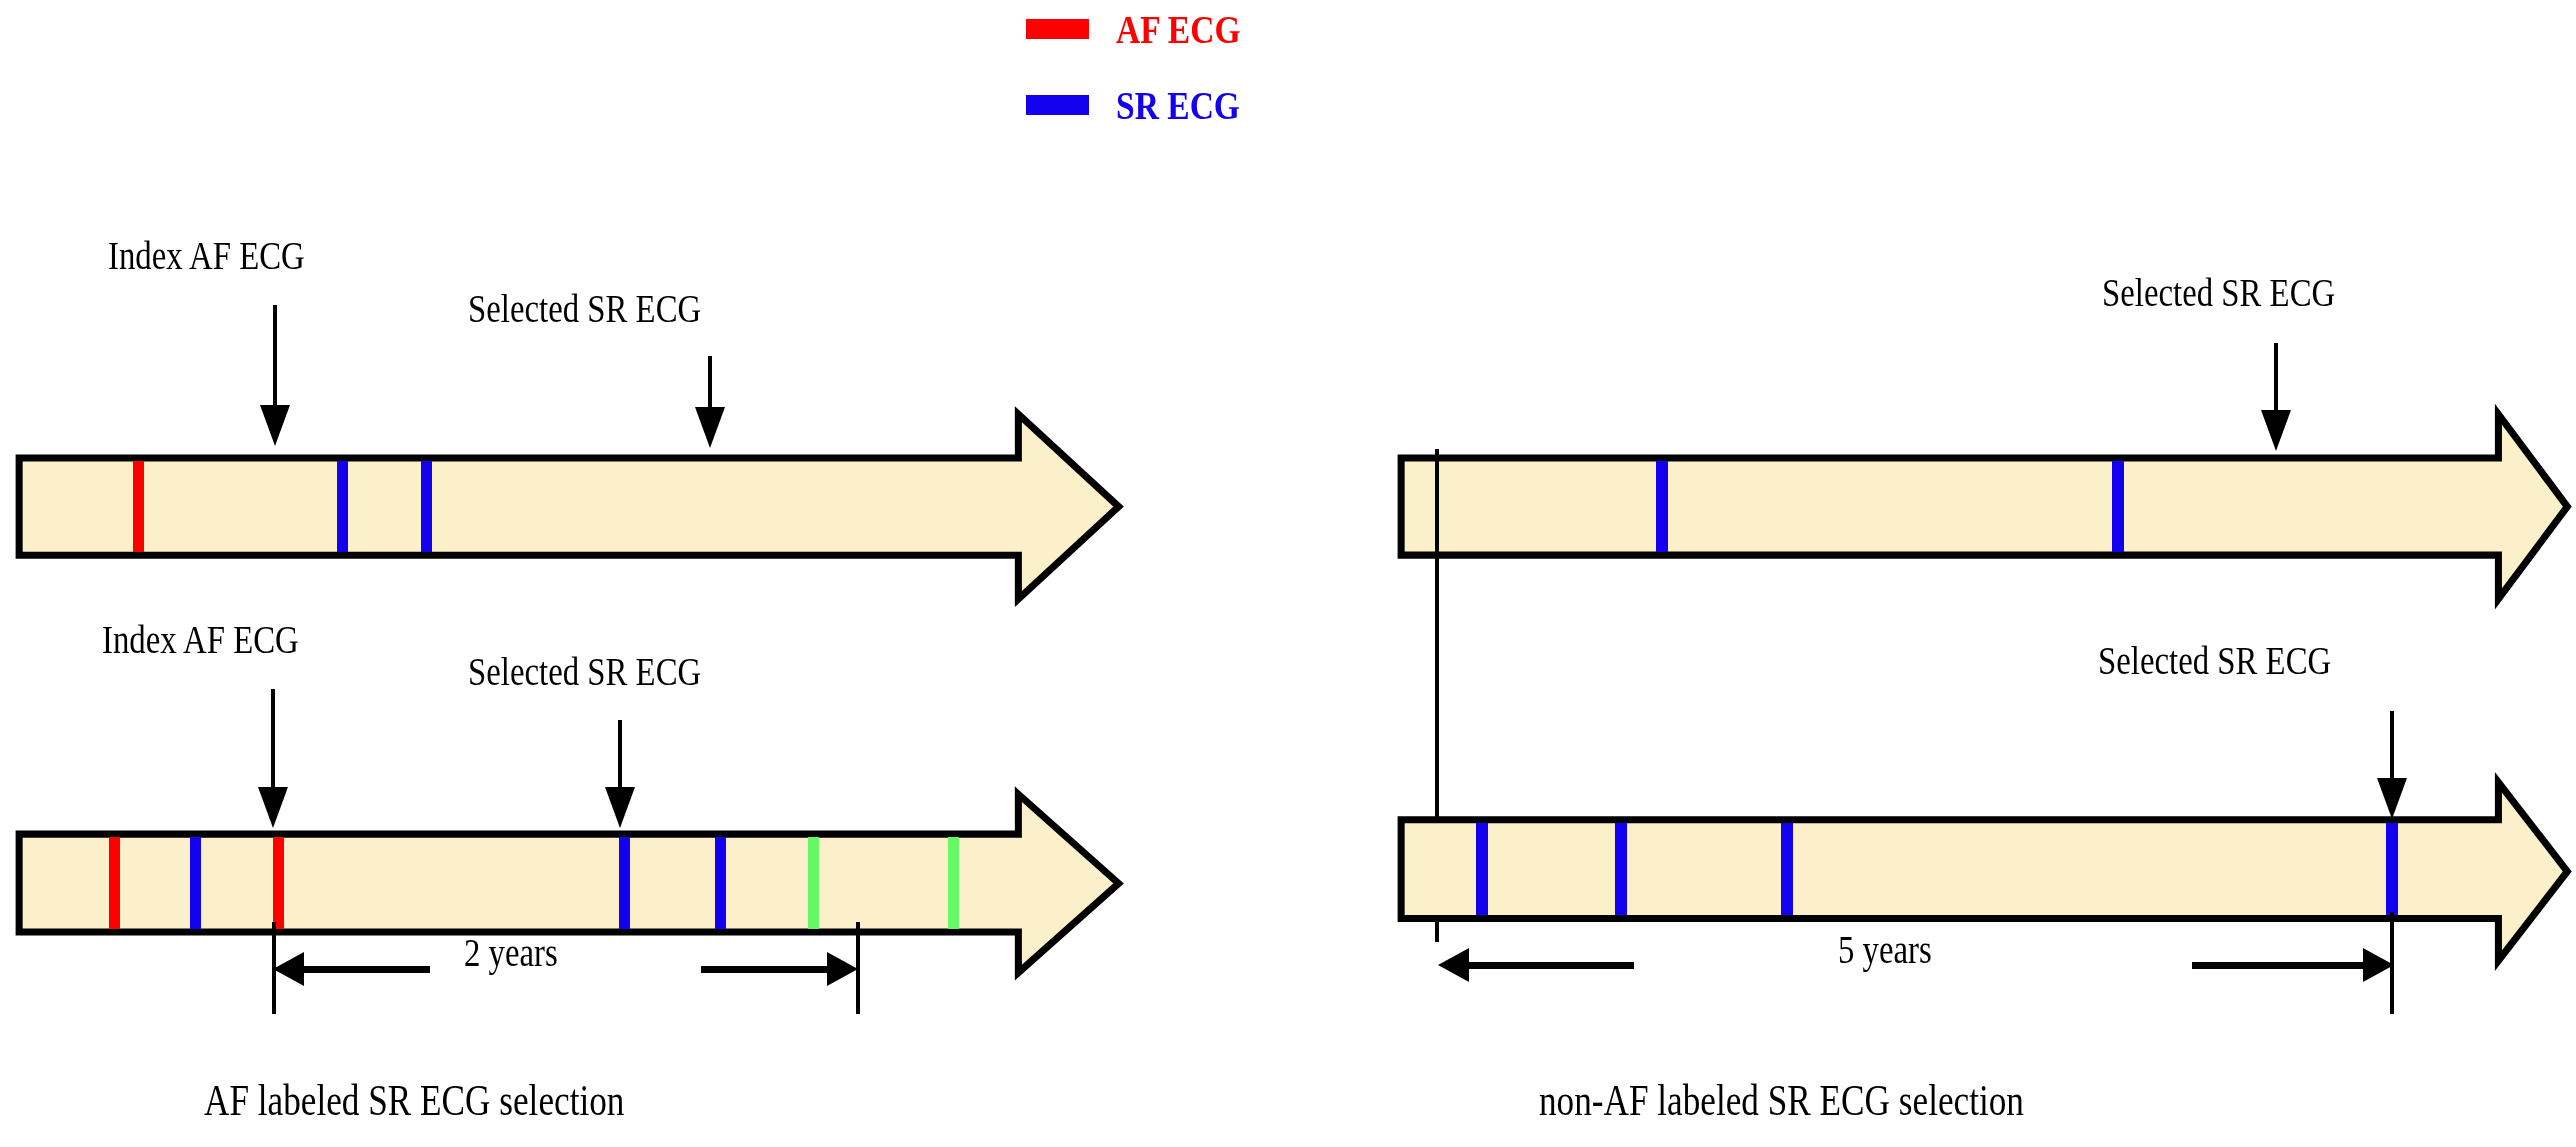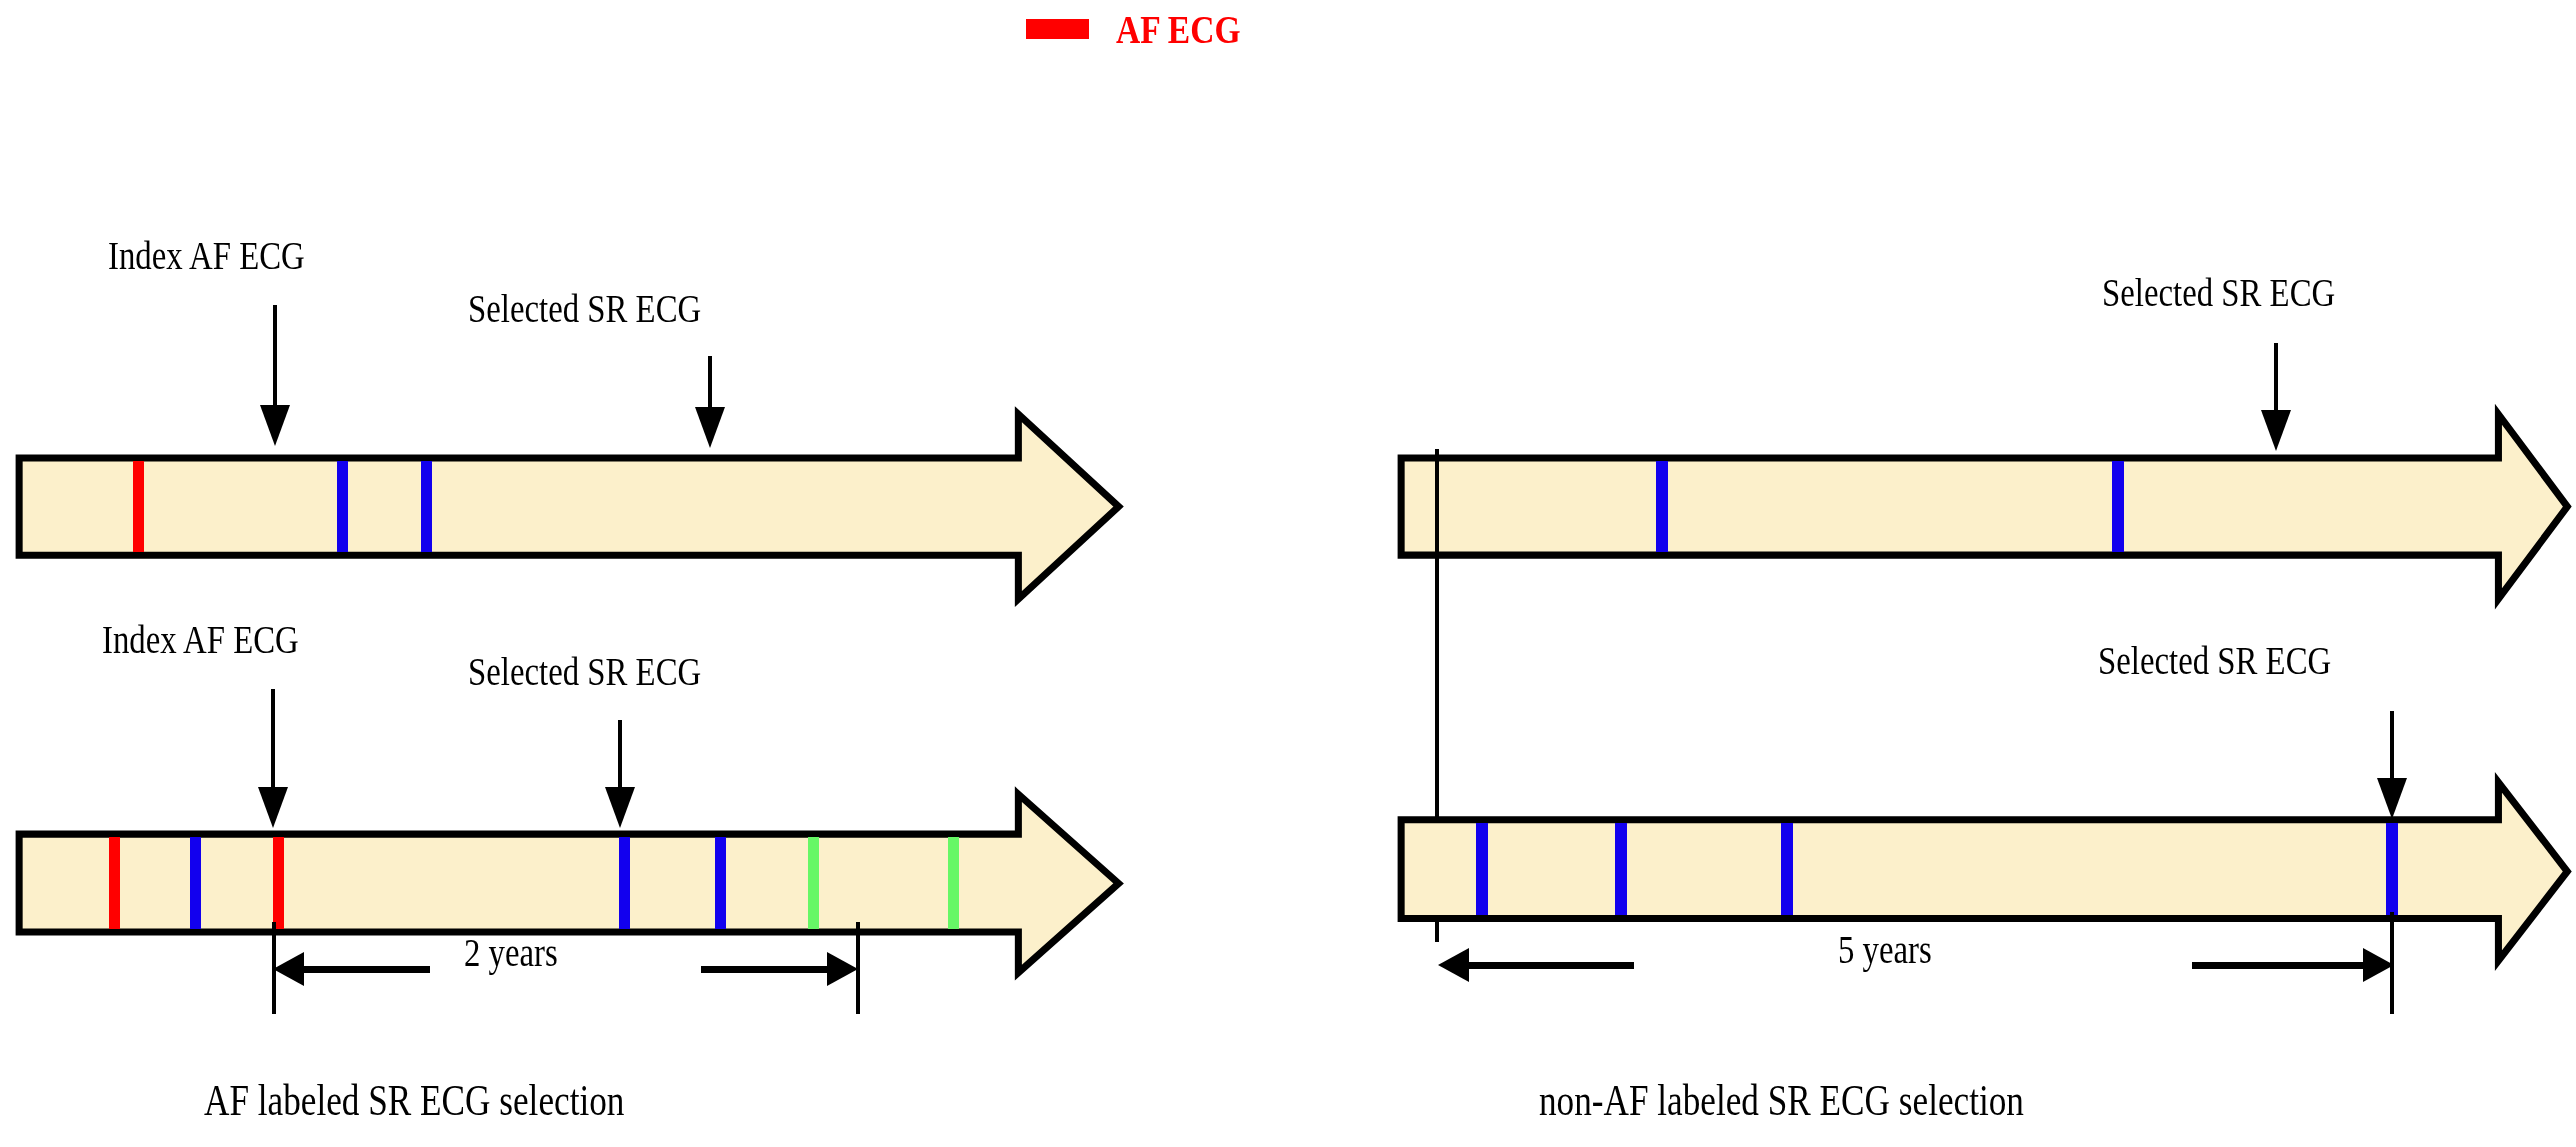--- a/index.html
+++ b/index.html
@@ -55,20 +55,24 @@
 
 <div class="stage">
 
   <div class="legend">
 
     <div class="legend-row">
       <span class="legend-swatch" style="background:#FF0000;"></span>
       <span class="legend-label" style="color:#FF0000;">AF ECG</span>
     </div>
 
+    <div class="legend-row">
+      <span class="legend-swatch" style="background:#1200EE;"></span>
+      <span class="legend-label" style="color:#1200EE;">SR ECG</span>
+    </div>
 
 
   </div>
 
   <div class="abs lbl" style="left:108px;top:235px;">Index AF ECG</div>
 
   <div class="downarrow" style="left:260px;top:305px;width:30px;height:141px;">
     <span class="shaft" style="height:102px;"></span>
     <span class="head"></span>
   </div>

